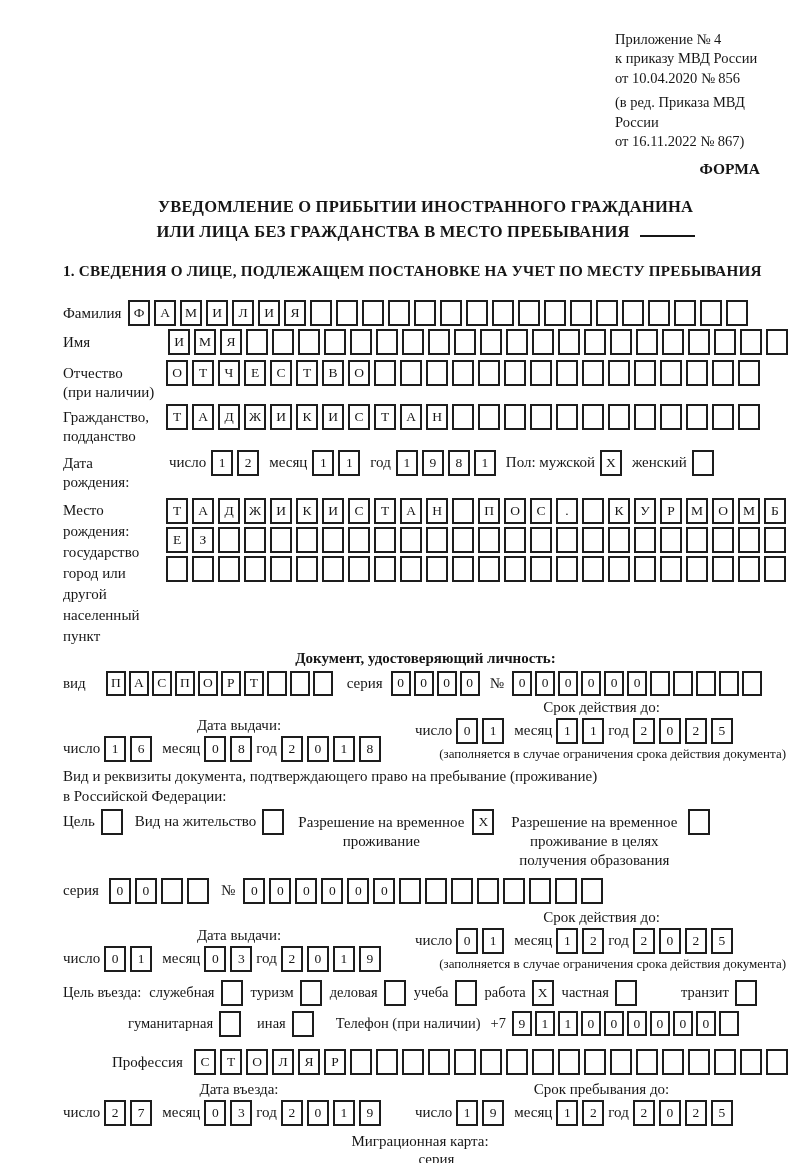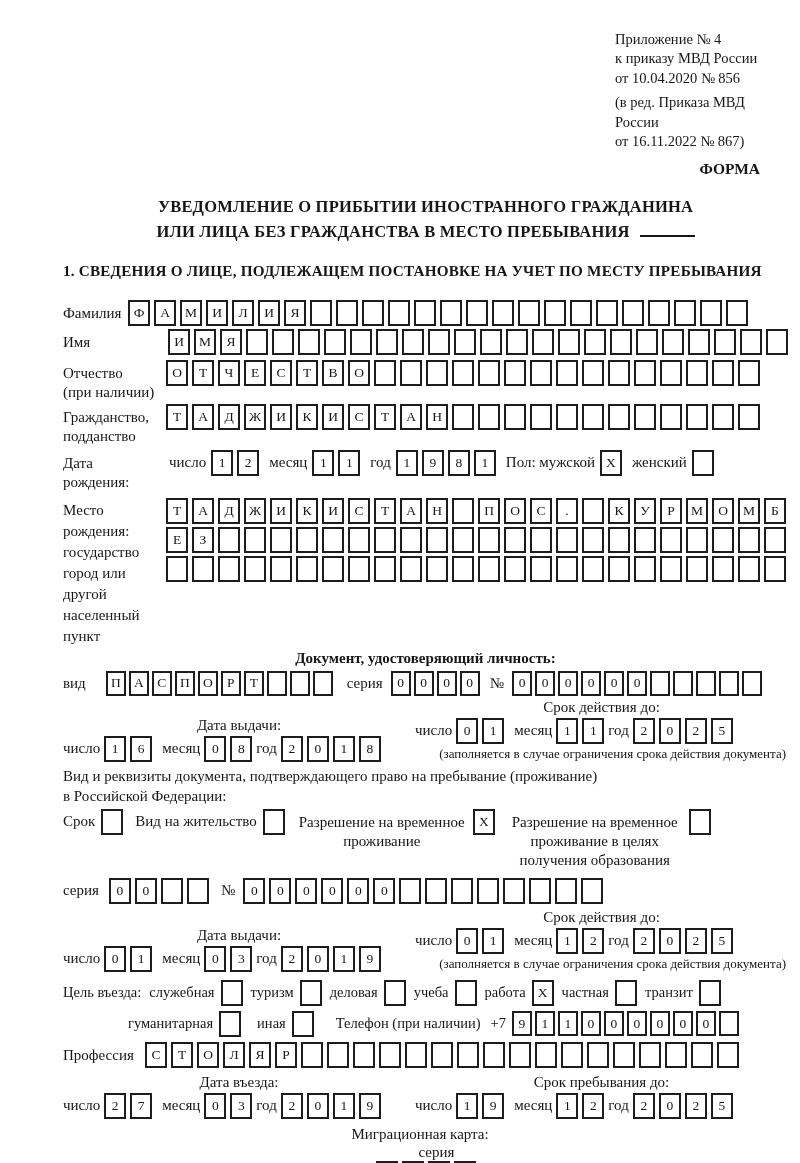--- a/index.html
+++ b/index.html
@@ -425,21 +425,21 @@
     </div>
   </div>
 
   <div class="intro">
     <div>Вид и реквизиты документа, подтверждающего право на пребывание (проживание)</div>
     <div>в Российской Федерации:</div>
   </div>
 
   <div class="optrow">
     <span class="opt">
-      <span class="olabel">Срок</span>
+      <span class="olabel">Цель</span>
       <span class="cells cb">
           <span class="cell"></span>
         </span>
     </span>
     <span class="opt">
       <span class="olabel">Вид на жительство</span>
       <span class="cells cb">
           <span class="cell"></span>
         </span>
     </span>
@@ -563,21 +563,21 @@
       <span class="cells cb">
           <span class="cell">X</span>
         </span>
     </span>
     <span class="pitem">
       <span class="plabel">частная</span>
       <span class="cells cb">
           <span class="cell"></span>
         </span>
     </span>
-    <span class="pitem" style="margin-right:0;">
+    <span class="pitem" style="margin-right:0;margin-left:36px;">
       <span class="plabel">транзит</span>
       <span class="cells cb">
           <span class="cell"></span>
         </span>
     </span>
   </div>
 
   <div class="prow" style="margin-top:5px;">
     <span class="pitem indent65">
       <span class="plabel">гуманитарная</span>
@@ -600,21 +600,21 @@
         <span class="cell cell-sm">0</span>
         <span class="cell cell-sm">0</span>
         <span class="cell cell-sm">0</span>
         <span class="cell cell-sm">0</span>
         <span class="cell cell-sm">0</span>
         <span class="cell cell-sm">0</span>
         <span class="cell cell-sm"></span>
       </span>
   </div>
 
-  <div class="frow" style="margin-top:5px;">
+  <div class="frow" style="margin-top:12px;justify-content:flex-end;">
     <div class="flabel w82">Профессия</div>
     <div class="cells">
         <span class="cell">С</span>
         <span class="cell">Т</span>
         <span class="cell">О</span>
         <span class="cell">Л</span>
         <span class="cell">Я</span>
         <span class="cell">Р</span>
         <span class="cell"></span>
         <span class="cell"></span>

